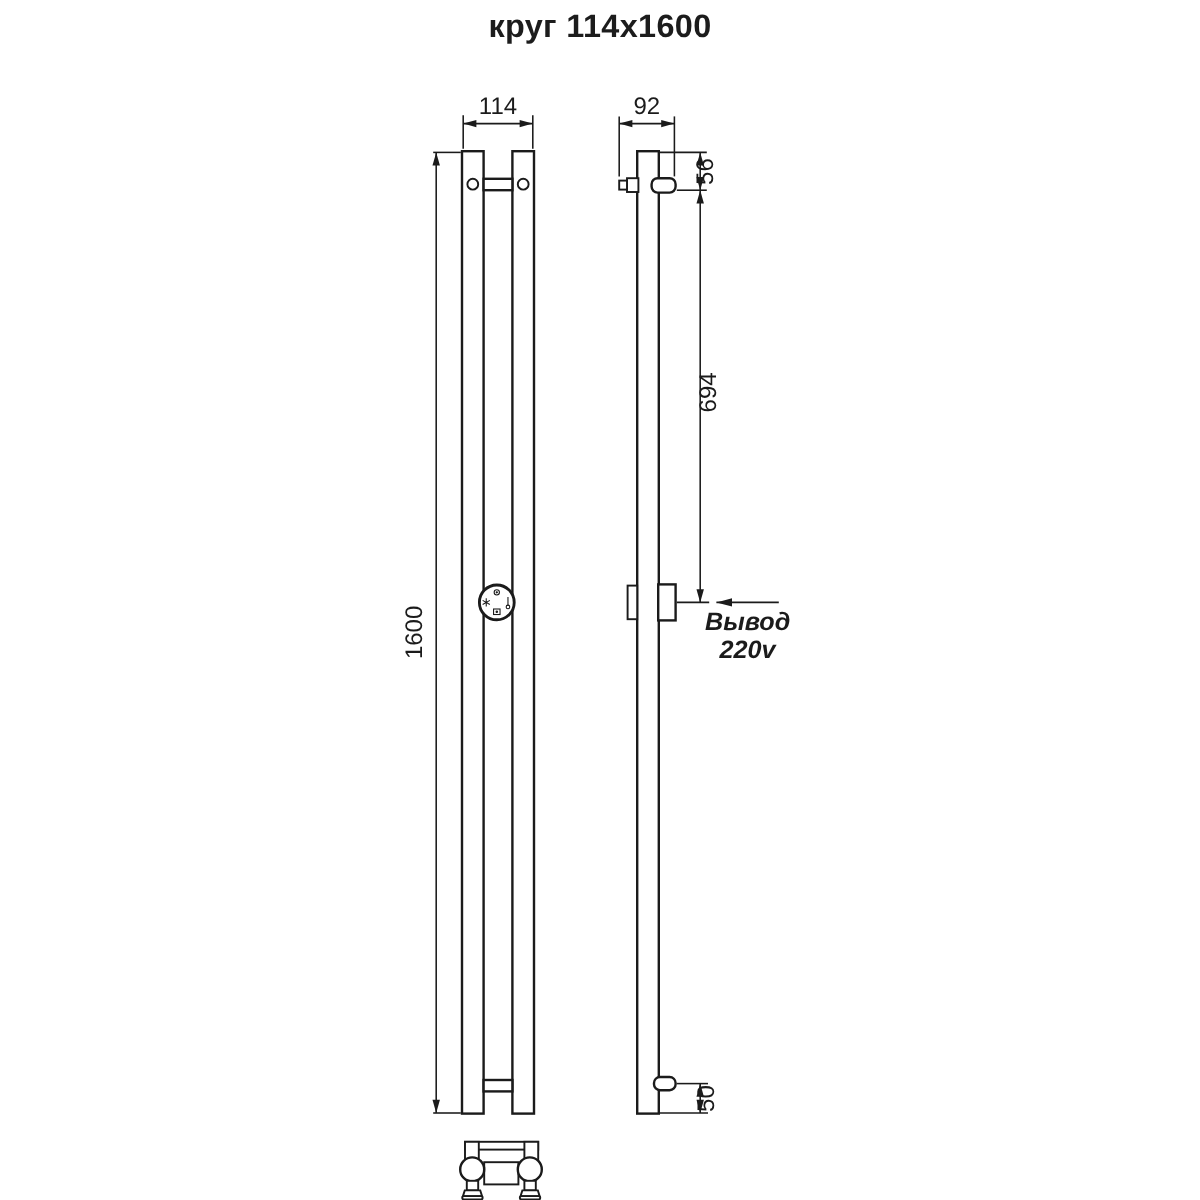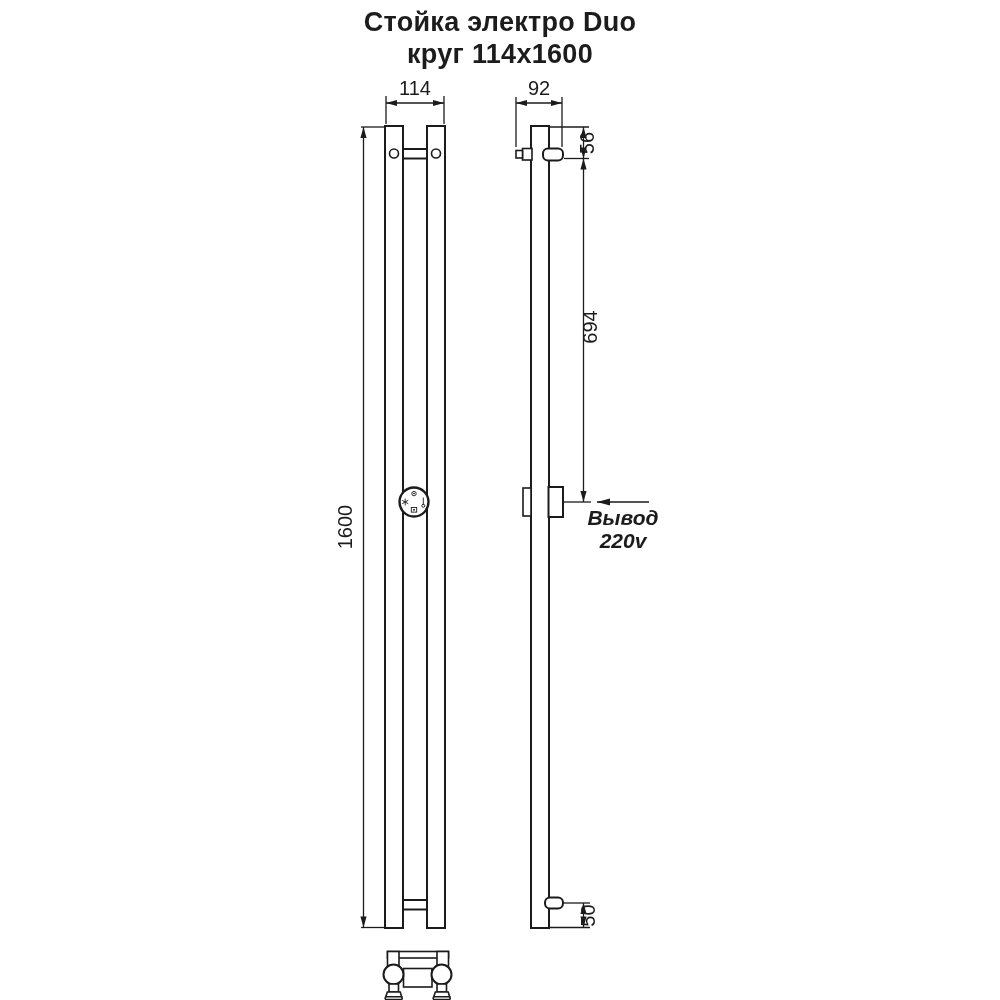--- a/index.html
+++ b/index.html
@@ -15,21 +15,20 @@
   .outline-thin{fill:#ffffff;stroke:#1b1b1b;stroke-width:1.6;}
   .dim{stroke:#1b1b1b;stroke-width:1.3;fill:none;}
   .mark{stroke:#1b1b1b;stroke-width:0.9;fill:none;}
 </style>
 </head>
 <body>
 
 <div class="canvas">
 
   <div class="title">
-    <div>Стойка электро Duo</div>
     <div>круг 114x1600</div>
   </div>
 
   <svg width="1000" height="1000" viewBox="0 0 1000 1000">
     <defs>
       <marker id="dimArrow" viewBox="0 0 12 8" markerWidth="12" markerHeight="8" refX="11.5" refY="4" orient="auto-start-reverse" markerUnits="userSpaceOnUse">
         <path d="M0.5,0.9 L11.5,4 L0.5,7.1 Z" fill="#1b1b1b"></path>
       </marker>
       <marker id="noteArrow" viewBox="0 0 14 9" markerWidth="14" markerHeight="9" refX="13.5" refY="4.5" orient="auto-start-reverse" markerUnits="userSpaceOnUse">
         <path d="M0.5,1 L13.5,4.5 L0.5,8 Z" fill="#1b1b1b"></path>

